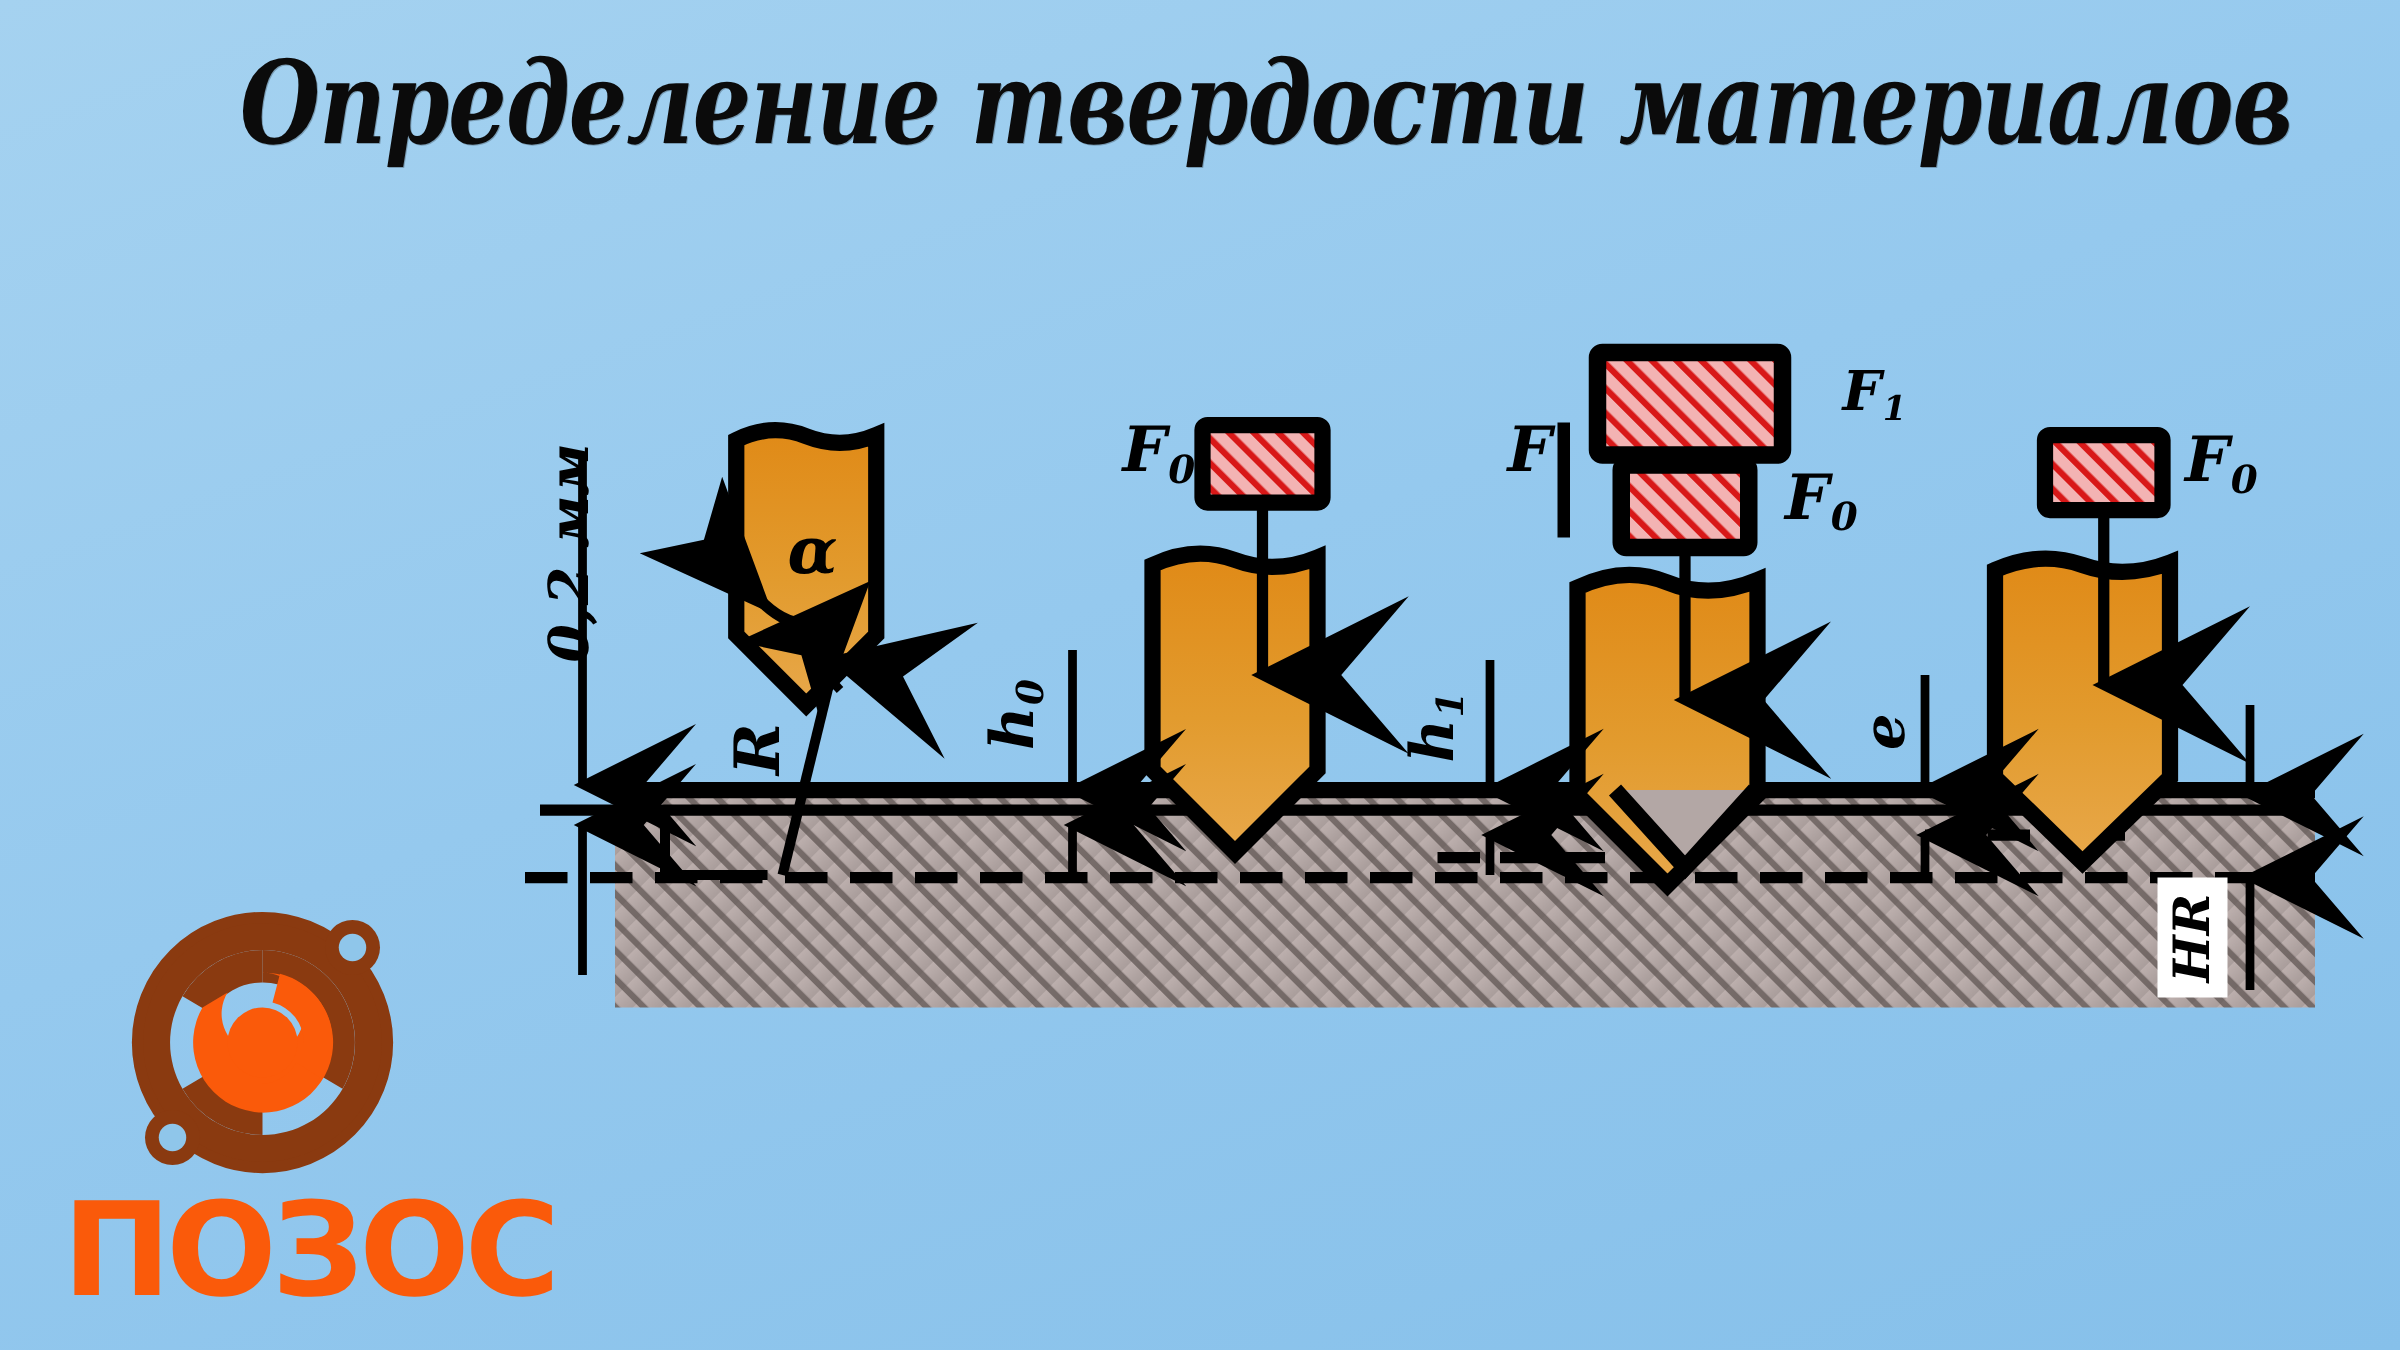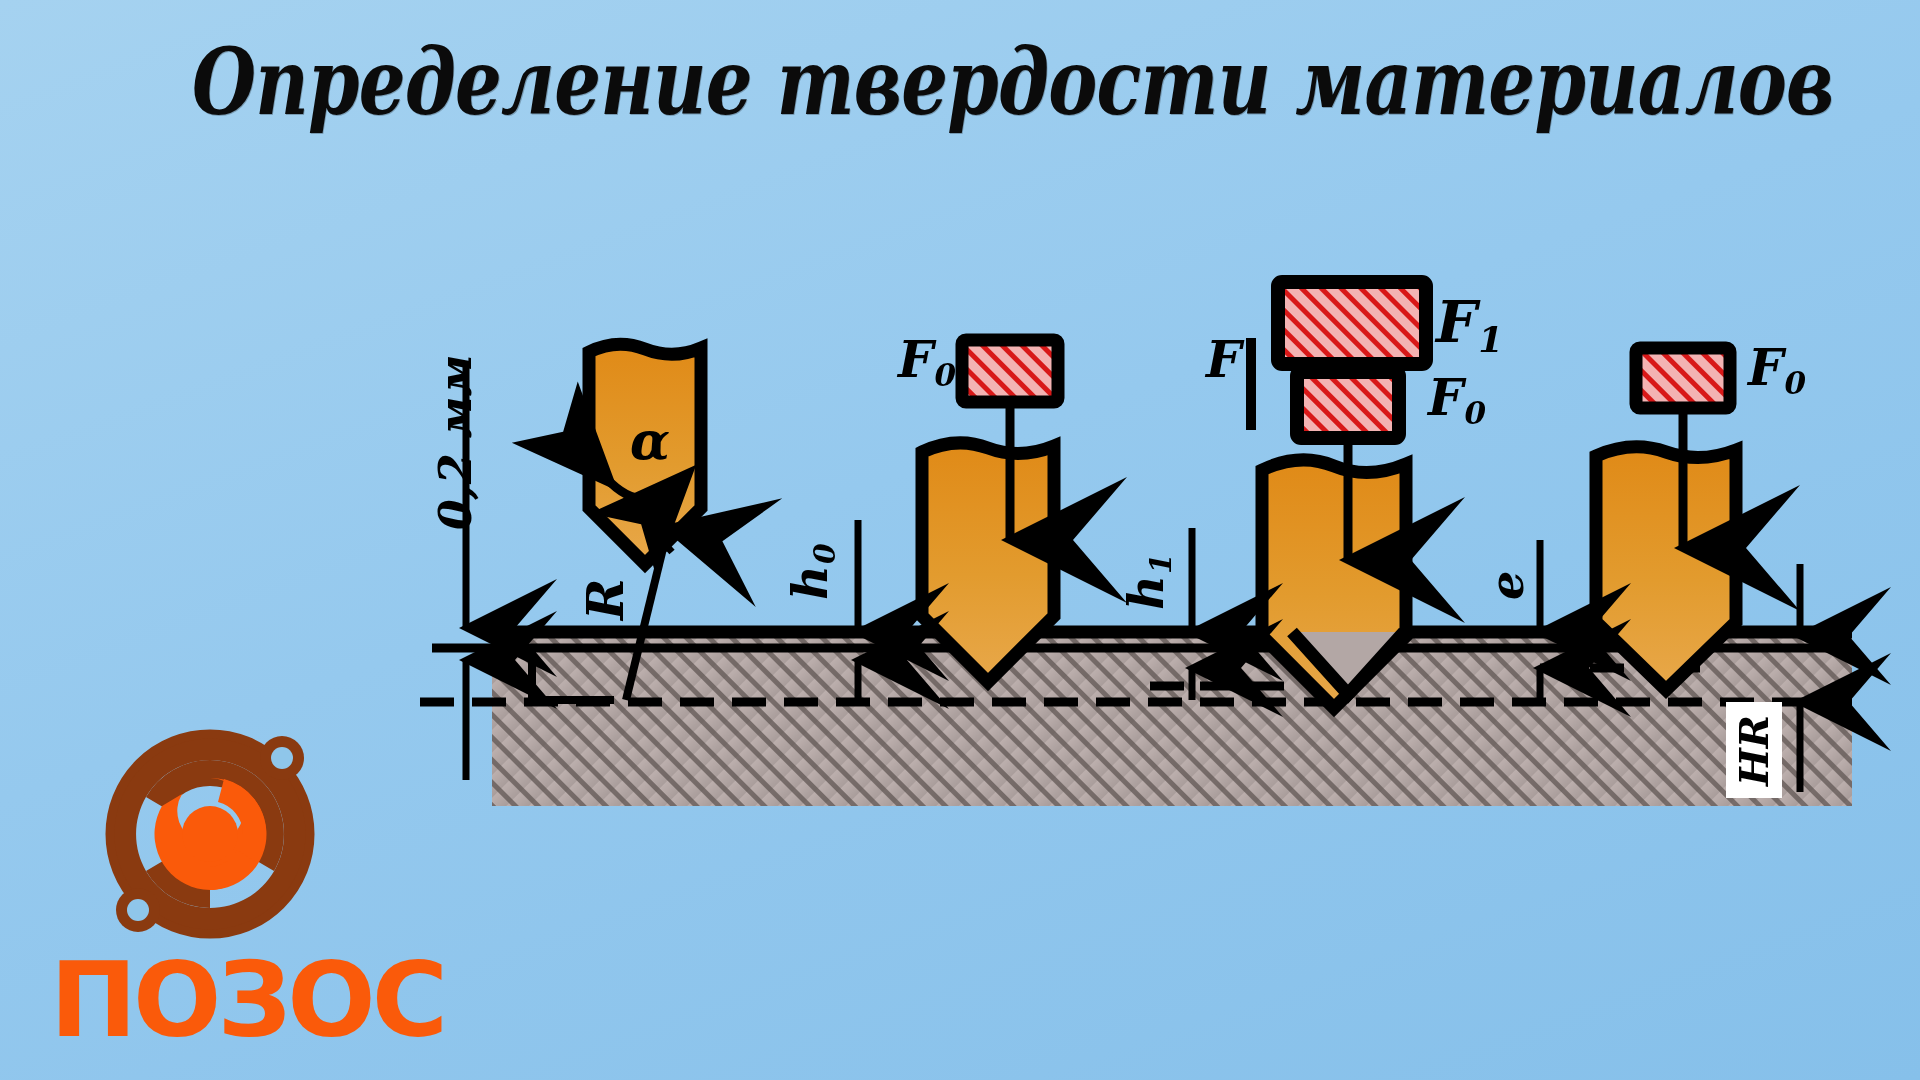--- a/index.html
+++ b/index.html
@@ -186,21 +186,21 @@
   </div>
 
   <div class="lbl rot90" style="left:782px;top:600px;font-size:48px;">
     <span>h</span><span class="sub">0</span>
   </div>
 
   <div class="lbl" style="left:1206px;top:330px;font-size:50px;">
     <span>F</span>
   </div>
 
-  <div class="lbl" style="left:1436px;top:288px;font-size:58px;">
+  <div class="lbl" style="left:1474px;top:288px;font-size:44px;">
     <span>F</span><span class="sub">1</span>
   </div>
 
   <div class="lbl" style="left:1428px;top:368px;font-size:50px;">
     <span>F</span><span class="sub">0</span>
   </div>
 
   <div class="lbl rot90" style="left:1118px;top:610px;font-size:48px;">
     <span>h</span><span class="sub">1</span>
   </div>

